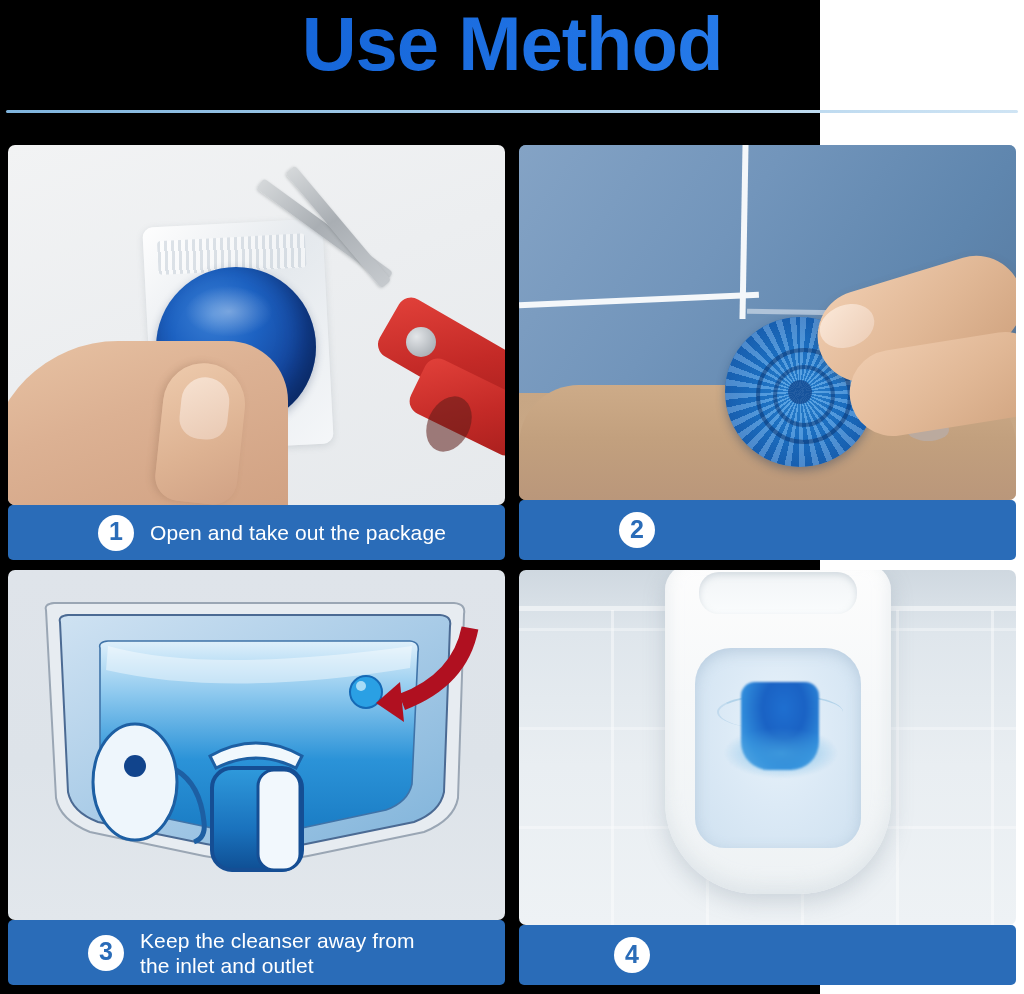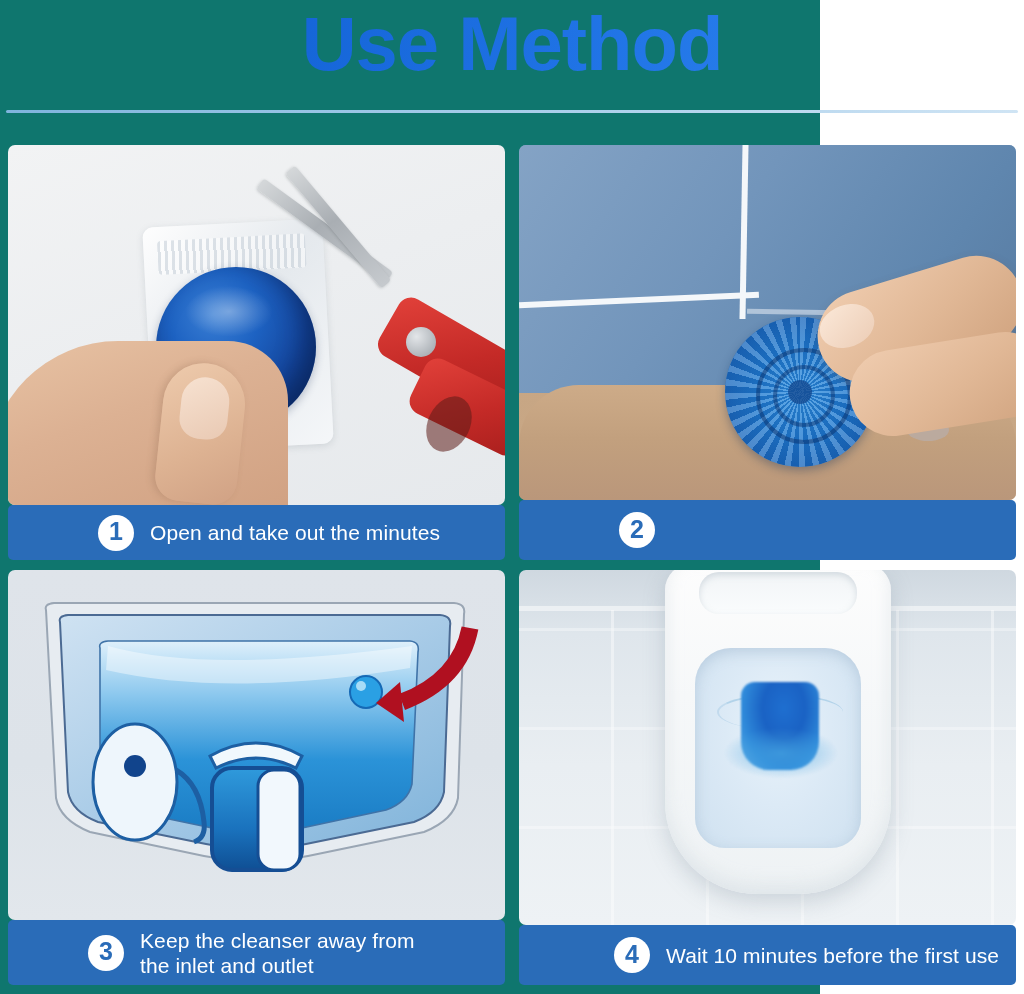--- a/index.html
+++ b/index.html
@@ -1,21 +1,21 @@
 <!DOCTYPE html>
 <html><head>
 <meta charset="utf-8">
 <style>
   html,body{margin:0;padding:0;}
   body{
     width:1024px;height:994px;background:#ffffff;
     font-family:"Liberation Sans",sans-serif;
     overflow:hidden;position:relative;
   }
-  .page{position:relative;width:820px;height:994px;background:#0f766e;}
+  .page{position:relative;width:820px;height:994px;background:#000000;}
 
   
   .header{position:absolute;left:0;top:0;width:1024px;height:118px;}
   .title{
     position:absolute;left:0;top:-2px;width:1024px;text-align:center;
     font-size:76px;font-weight:bold;line-height:92px;letter-spacing:-1px;
     background:linear-gradient(100deg,#1158c9 0%,#1565d8 28%,#1f72e4 55%,#2a80ee 82%,#1f74e2 100%);
     -webkit-background-clip:text;background-clip:text;color:transparent;
     -webkit-text-fill-color:transparent;
   }
@@ -233,21 +233,21 @@
         <div class="sc-handle sc-h2"></div>
         <div class="sc-hole"></div>
         <div class="sc-pivot"></div>
         <div class="hand"></div>
         <div class="thumb">
           <div class="nail"></div>
         </div>
       </div>
       <div class="caption">
         <div class="step-circle">1</div>
-        <div class="cap-text">Open and take out the minutes</div>
+        <div class="cap-text">Open and take out the package</div>
       </div>
     </div>
 
     <div class="panel p2">
       <div class="photo ph2">
         <div class="tilewall"></div>
         <div class="grout-v"></div>
         <div class="grout-h"></div>
         <div class="grout-h2"></div>
         <div class="tank"></div>
@@ -328,18 +328,17 @@
         <div class="bowl">
           <div class="lidnotch"></div>
           <div class="water">
             <div class="swirl"></div>
             <div class="bluespot"></div>
           </div>
         </div>
       </div>
       <div class="caption">
         <div class="step-circle">4</div>
-        <div class="cap-text">Wait 10 minutes before the first use</div>
       </div>
     </div>
 
   </div>
 </div>
 
 </body></html>

